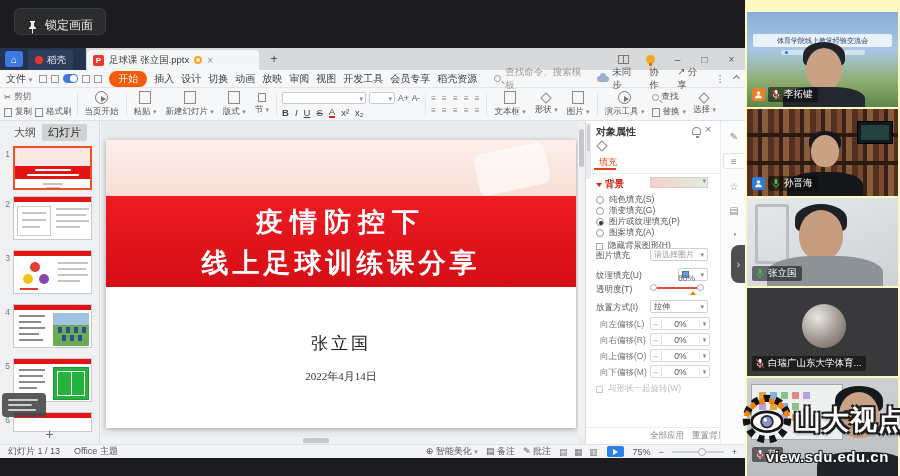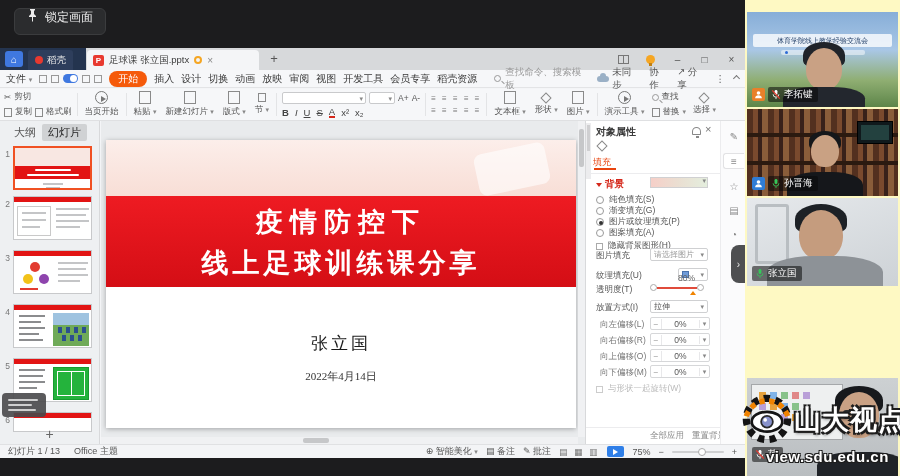--- a/index.html
+++ b/index.html
@@ -3,21 +3,21 @@
 <meta charset="utf-8">
 <style>
 *{box-sizing:border-box;margin:0;padding:0}
 html,body{background:#000}
 .screen{position:relative;width:900px;height:476px;background:#1c1c1e;overflow:hidden;
   font-family:"Liberation Sans","DejaVu Sans",sans-serif;-webkit-font-smoothing:antialiased}
 .a{position:absolute}
 
 
 .pin-btn{left:14px;top:8px;height:27px;padding:0 12px;background:#2b2c2e;border:1px solid #3b3c3e;
-  border-radius:6px;color:#ececec;font-size:12px;display:flex;align-items:flex-start;gap:7px;cursor:pointer}
+  border-radius:6px;color:#ececec;font-size:12px;display:flex;align-items:flex-end;gap:7px;cursor:pointer}
 
 
 .wps{left:0;top:48px;width:745px;height:410px;background:#f4f5f7;font-size:10px;color:#444}
 
 
 .tabbar{left:0;top:0;width:745px;height:22px;background:#d7d9db}
 .corner{left:0;top:0;width:86px;height:22px;background:#24344f}
 .homebtn{left:5px;top:3px;width:18px;height:16px;background:#3f78e0;border-radius:3px;color:#fff;
   font-size:10px;display:flex;align-items:center;justify-content:center}
 .docer{left:28px;top:2px;height:20px;padding:0 7px;background:#2e3e5c;border-radius:3px 3px 0 0;color:#e8e8e8;
@@ -111,21 +111,21 @@
 
 
 .props{left:585px;top:73px;width:160px;height:323px;background:#fff;border-left:1px solid #d8d9db;font-size:8.5px;color:#555}
 .psv{left:0;top:2px;width:5px;height:56px;background:#ececee}
 .psv i{position:absolute;left:1px;top:2px;width:3px;height:26px;background:#cfcfd1}
 .ptitle{left:10px;top:4px;font-size:10px;font-weight:bold;color:#3c3c3c}
 .bell{left:106px;top:6px;width:9px;height:8px;border:1px solid #888;border-radius:5px 5px 1px 1px}
 .bell:after{content:"";position:absolute;left:3px;top:8px;width:3px;height:2px;background:#888}
 .pclose{left:119px;top:2px;font-size:11px;color:#777}
 .ptab-ic{left:12px;top:21px}
-.ptab-label{left:7px;top:35px;width:24px;text-align:left;color:#e8430e;font-size:9px}
+.ptab-label{left:7px;top:35px;width:24px;text-align:right;color:#e8430e;font-size:9px}
 .ptab-line{left:8px;top:47px;width:22px;height:2px;background:#e8430e}
 .pdiv{left:0;top:52px;width:134px;height:1px;background:#ececee}
 .psec{left:10px;top:57px;color:#d5281b;font-weight:bold;font-size:9.5px;display:flex;align-items:center;gap:3px}
 .tri-red{width:0;height:0;border-left:3px solid transparent;border-right:3px solid transparent;border-top:4px solid #d5281b}
 .swatch{left:64px;top:56px;width:58px;height:11px;border:1px solid #d0d0d2;
   background:linear-gradient(90deg,#f6cfc8,#eadfd2,#e4eede);position:absolute}
 .swatch:after{content:"▾";position:absolute;right:1px;top:-1px;font-size:7px;color:#888}
 .rrow{left:10px;display:flex;align-items:center;gap:5px}
 .radio{width:8px;height:8px;border:1px solid #9a9a9a;border-radius:50%;position:relative;flex:none;background:#fff}
 .radio.sel:after{content:"";position:absolute;left:1.5px;top:1.5px;width:4px;height:4px;border-radius:50%;background:#333}
@@ -671,20 +671,35 @@
           <svg width="10" height="11" viewBox="0 0 12 13">
             <rect x="4.3" y="1" width="3.4" height="6.2" rx="1.7" fill="#35c75a"></rect>
             <path d="M2.5 6.2a3.5 3.5 0 0 0 7 0" stroke="#35c75a" stroke-width="1" fill="none"></path>
             <line x1="6" y1="10" x2="6" y2="12" stroke="#35c75a" stroke-width="1"></line>
           </svg>
           <span>张立国</span>
         </span>
       </div>
     </div>
 
+    <div class="a tile" style="top:288px;height:88px">
+      <div class="t4bg"></div>
+      <div class="t4avatar"></div>
+      <div class="namebar">
+        <span class="npill" style="max-width:140px;overflow:hidden">
+          <svg width="10" height="11" viewBox="0 0 12 13">
+            <rect x="4.3" y="1" width="3.4" height="6.2" rx="1.7" fill="#fff"></rect>
+            <path d="M2.5 6.2a3.5 3.5 0 0 0 7 0" stroke="#fff" stroke-width="1" fill="none"></path>
+            <line x1="6" y1="10" x2="6" y2="12" stroke="#fff" stroke-width="1"></line>
+            <line x1="1.5" y1="1.5" x2="10.5" y2="11.5" stroke="#e23b30" stroke-width="1.6"></line>
+          </svg>
+          <span>白瑞广山东大学体育...</span>
+        </span>
+      </div>
+    </div>
 
     <div class="a tile" style="top:378px;height:98px">
       <div class="t5bg"></div>
       <div class="t5board"></div>
       <span class="stickies"></span>
       <div class="hair" style="left:88px;top:8px;width:48px;height:28px;background:#17191c"></div>
       <div class="head" style="left:92px;top:14px;width:40px;height:46px;background:#c9a184"></div>
       <div class="glasses" style="left:96px;top:32px">
           <i></i>
           <i></i>

